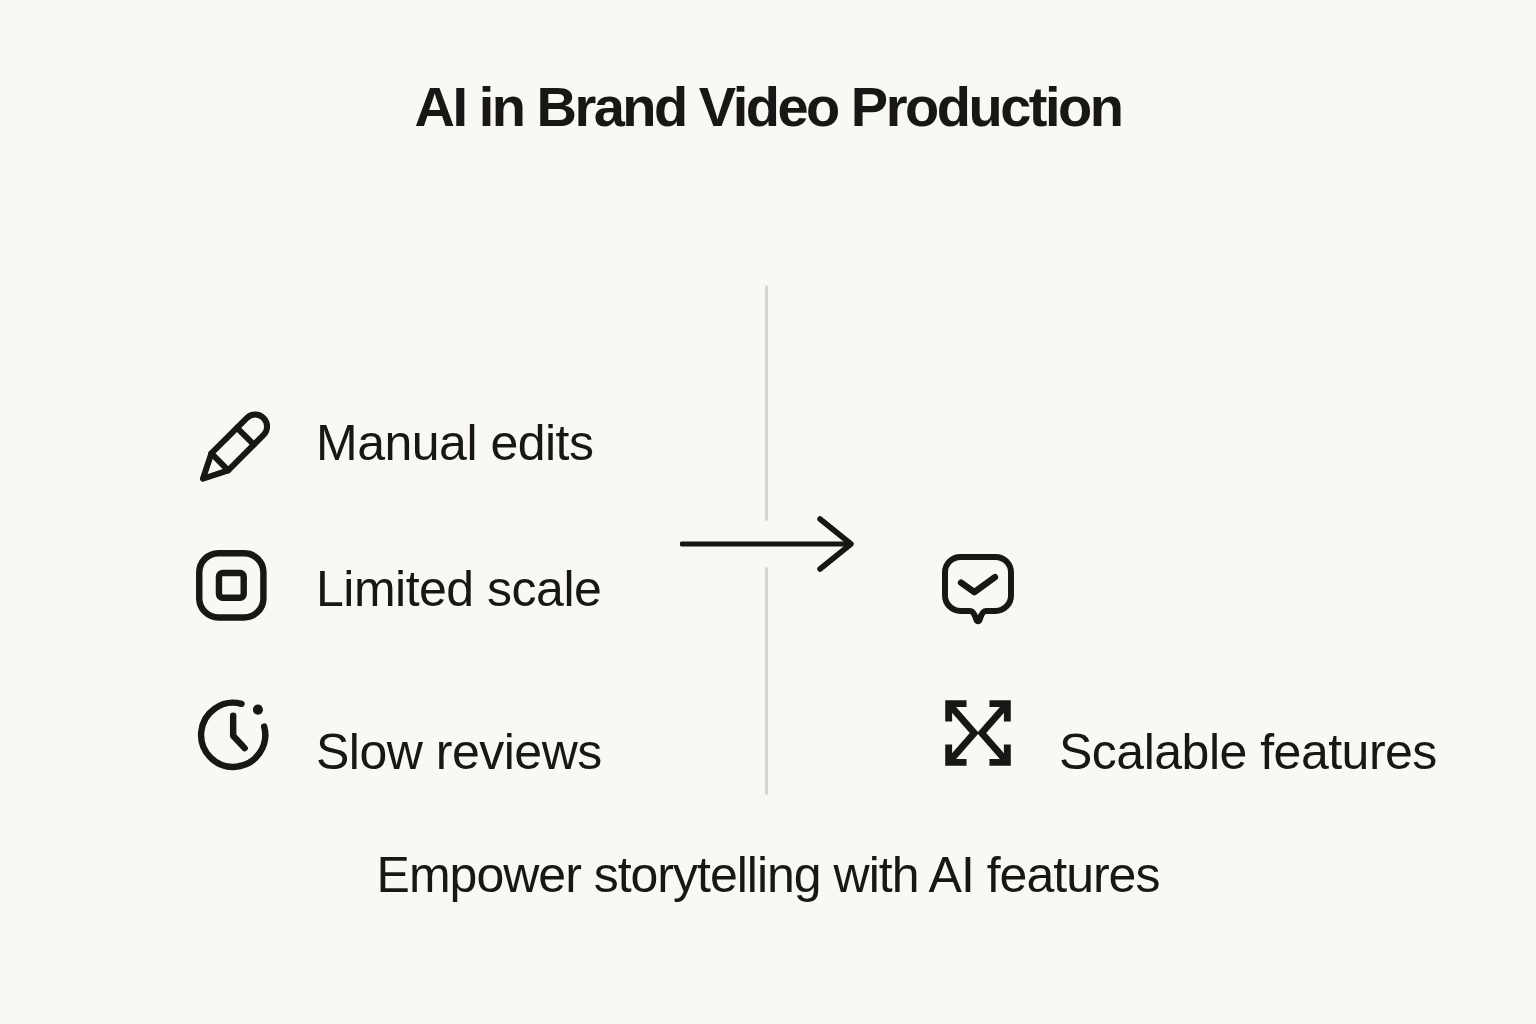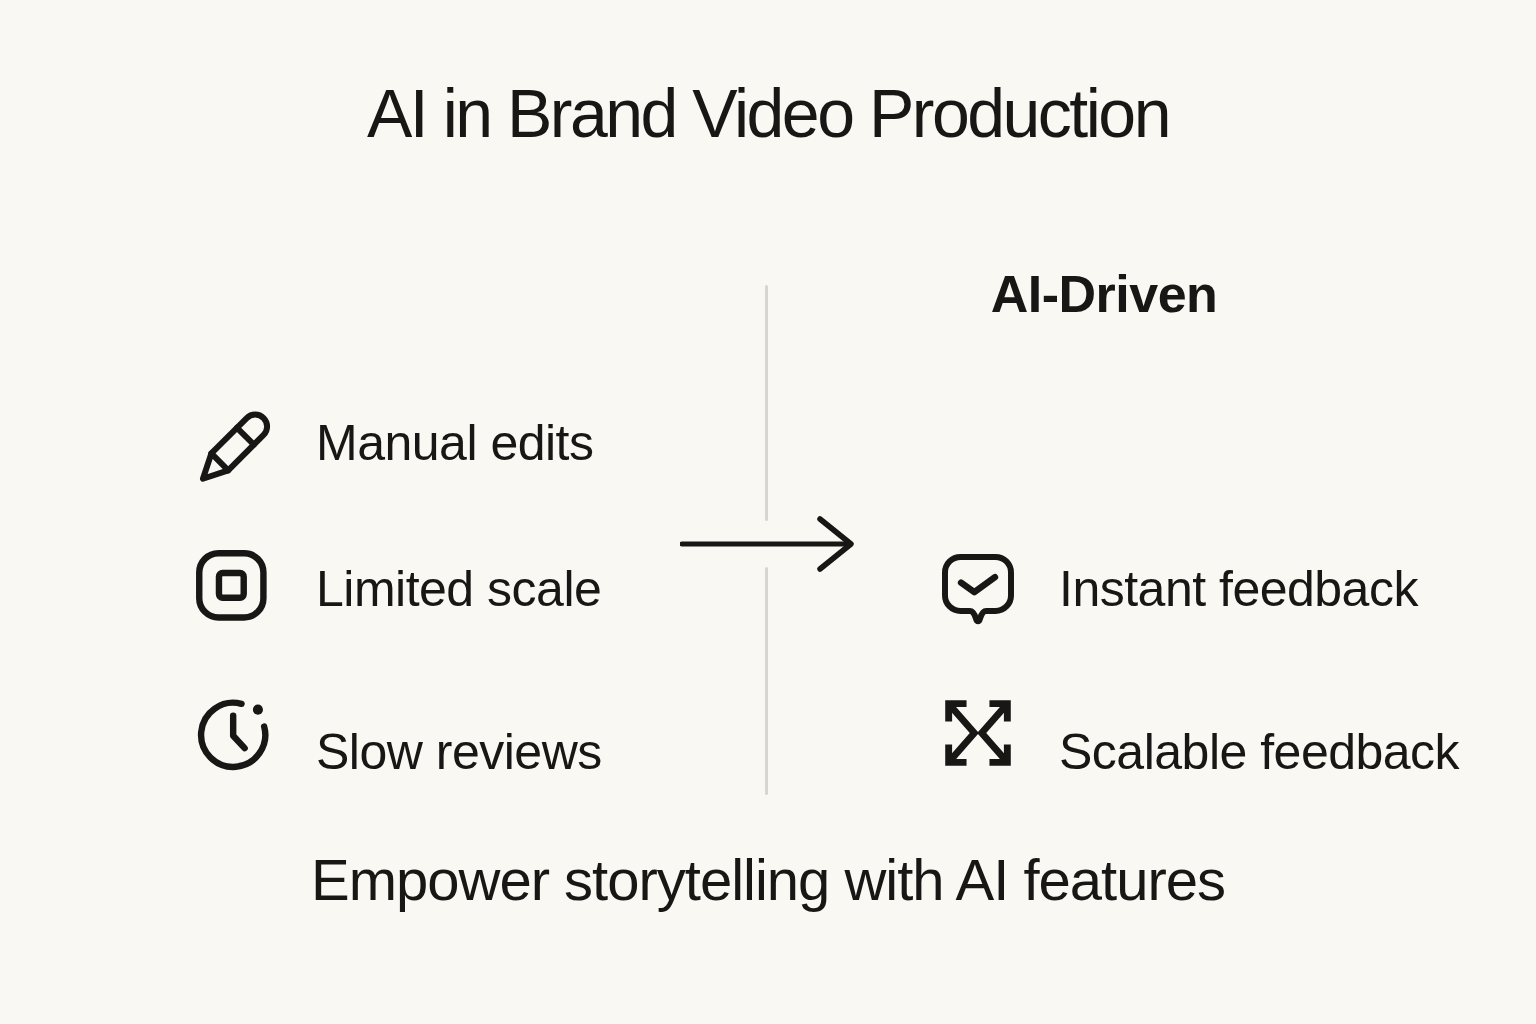--- a/index.html
+++ b/index.html
@@ -17,22 +17,22 @@
   .canvas{
     position:relative;
     width:1536px;height:1024px;
     background:var(--bg);
     overflow:hidden;
   }
   .title{
     position:absolute;
     left:0;right:0;top:76px;
     text-align:center;
-    font-size:68px;
-    font-weight:400;
+    font-size:56px;
+    font-weight:700;
     letter-spacing:-2.5px;
     line-height:1.1;
   }
   .col-header{
     position:absolute;
     top:264px;
     transform:translateX(-50%);
     font-size:52px;
     font-weight:600;
     letter-spacing:-0.5px;
@@ -74,35 +74,34 @@
   .divider-seg.top{top:285px;height:236px;}
   .divider-seg.bottom{top:567px;height:228px;}
   .arrow{
     position:absolute;
     left:680px;top:512px;
   }
   .caption{
     position:absolute;
     left:0;right:0;top:846px;
     text-align:center;
-    font-size:58px;
+    font-size:50px;
     font-weight:400;
     letter-spacing:-1px;
   }
   .stroke{stroke:var(--ink);fill:none;}
   .bgstroke{stroke:var(--bg);fill:none;}
 </style>
 </head>
 <body>
 
 <div class="canvas">
 
   <h1 class="title">AI in Brand Video Production</h1>
 
-  <div class="col-header right">AI-Driven</div>
 
   <div class="divider-seg top"></div>
   <div class="divider-seg bottom"></div>
   <svg class="arrow" width="178" height="64" viewBox="0 0 178 64">
     <line class="stroke" x1="2" y1="32" x2="166" y2="32" stroke-width="5" stroke-linecap="round"></line>
     <path class="stroke" d="M 140 7 L 171 32 L 140 57" stroke-width="5.5" stroke-linecap="round" stroke-linejoin="round"></path>
   </svg>
 
   <div class="row l y1">
     <span class="icon">
@@ -137,32 +136,31 @@
   </div>
 
 
   <div class="row r y2">
     <span class="icon">
       <svg width="88" height="88" viewBox="0 0 96 96">
         <path class="stroke" d="M 29 13 H 67 A 17 17 0 0 1 84 30 V 55 A 17 17 0 0 1 67 72 H 57 C 53 72 51.5 76 50.2 80.5 C 49.2 84.2 46.8 84.2 45.8 80.5 C 44.5 76 43 72 39 72 H 29 A 17 17 0 0 1 12 55 V 30 A 17 17 0 0 1 29 13 Z" stroke-width="6.5" stroke-linejoin="round"></path>
         <path class="stroke" d="M 29.5 41 L 44 51.5 L 66.5 35" stroke-width="7" stroke-linecap="round" stroke-linejoin="round"></path>
       </svg>
     </span>
-    <span class="row-label">Instant feedback</span>
   </div>
 
   <div class="row r y3">
     <span class="icon">
       <svg width="88" height="88" viewBox="0 0 96 96">
         <path class="stroke" d="M 16 16 L 44 48 L 16 80" stroke-width="7.5" stroke-linejoin="miter"></path>
         <path class="stroke" d="M 80 16 L 52 48 L 80 80" stroke-width="7.5" stroke-linejoin="miter"></path>
         <path class="stroke" d="M 16 35.5 L 16 16 L 35.5 16" stroke-width="7.5" stroke-linejoin="miter"></path>
         <path class="stroke" d="M 16 60.5 L 16 80 L 35.5 80" stroke-width="7.5" stroke-linejoin="miter"></path>
         <path class="stroke" d="M 60.5 16 L 80 16 L 80 35.5" stroke-width="7.5" stroke-linejoin="miter"></path>
         <path class="stroke" d="M 60.5 80 L 80 80 L 80 60.5" stroke-width="7.5" stroke-linejoin="miter"></path>
       </svg>
     </span>
-    <span class="row-label">Scalable feedback</span>
+    <span class="row-label">Scalable features</span>
   </div>
 
   <div class="caption">Empower storytelling with AI features</div>
 
 </div>
 
 </body></html>

